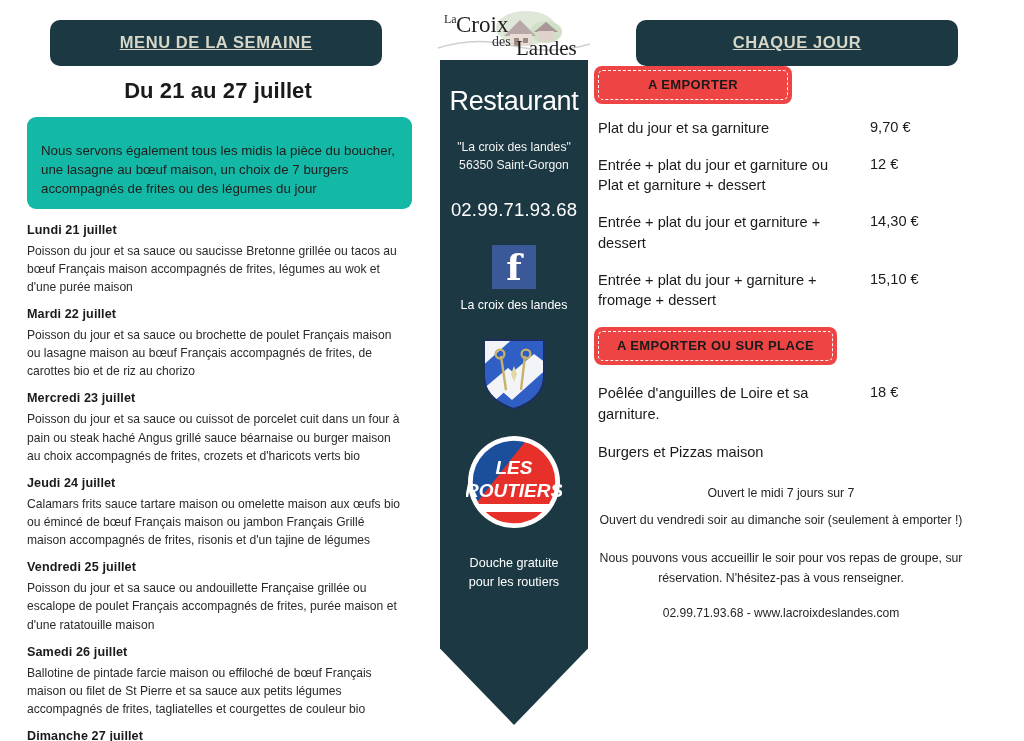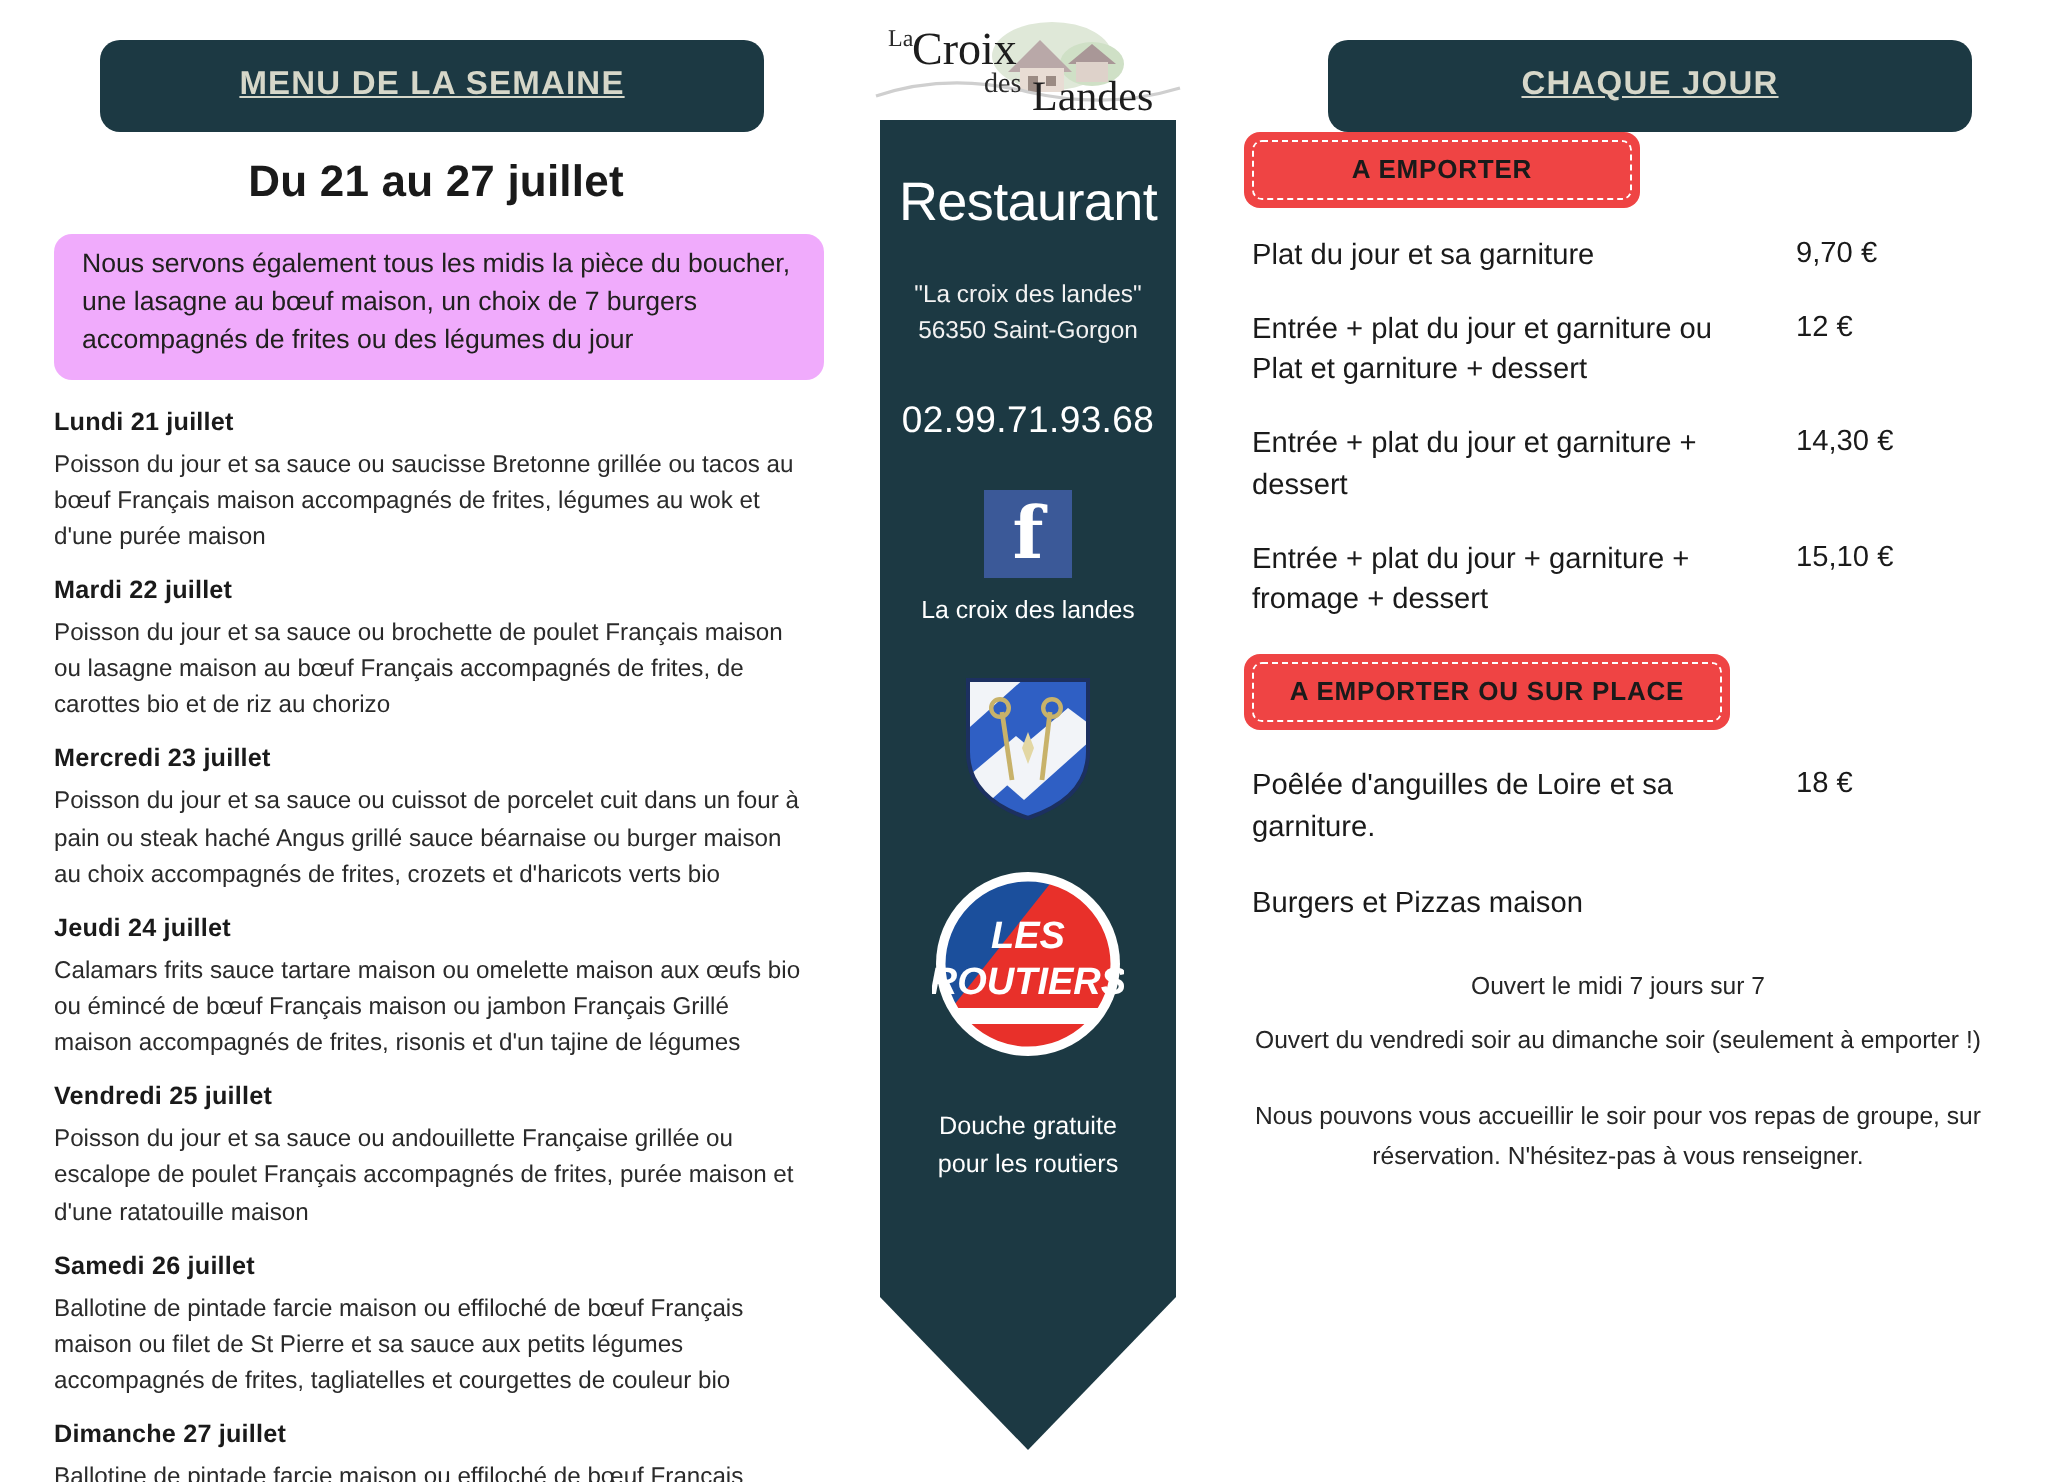--- a/index.html
+++ b/index.html
@@ -55,23 +55,23 @@
     font-size: 22px;
     color: #1a1a1a;
     margin: 12px 0 0 0;
     font-weight: bold;
     letter-spacing: 0.1px;
   }
 
   .note-box {
     margin: 13px 0 0 5px;
     width: 385px;
-    background: #f0abfc;
+    background: #14b8a6;
     border-radius: 9px;
-    padding: 6px 14px 10px 14px;
+    padding: 25px 14px 10px 14px;
     box-sizing: border-box;
     font-size: 13.3px;
     line-height: 1.42;
     color: #20201e;
   }
 
   .days {
     margin-top: 14px;
   }
   .day-block {
@@ -192,21 +192,21 @@
   .pillar-footer {
     margin-top: 24px;
     font-size: 12.6px;
     line-height: 1.45;
     color: #ffffff;
   }
 
   
   .col-right {
     position: absolute;
-    left: 600px;
+    left: 572px;
     top: 0;
     width: 422px;
     height: 741px;
     box-sizing: border-box;
     padding: 16px 18px 0 14px;
   }
 
   .banner-right {
     width: 322px;
     margin: 4px 0 0 50px;
@@ -448,16 +448,17 @@
         <div class="price-value">18 €</div>
       </div>
     </div>
 
     <div class="plain-line">Burgers et Pizzas maison</div>
 
     <div class="footer-notes">
       <div class="fn-1">Ouvert le midi 7 jours sur 7</div>
       <div class="fn-2">Ouvert du vendredi soir au dimanche soir (seulement à emporter !)</div>
       <div class="fn-3">Nous pouvons vous accueillir le soir pour vos repas de groupe, sur réservation. N'hésitez-pas à vous renseigner.</div>
+      <div class="fn-4">02.99.71.93.68  -  www.lacroixdeslandes.com</div>
     </div>
 
   </div>
 </div>
 
 </body></html>

